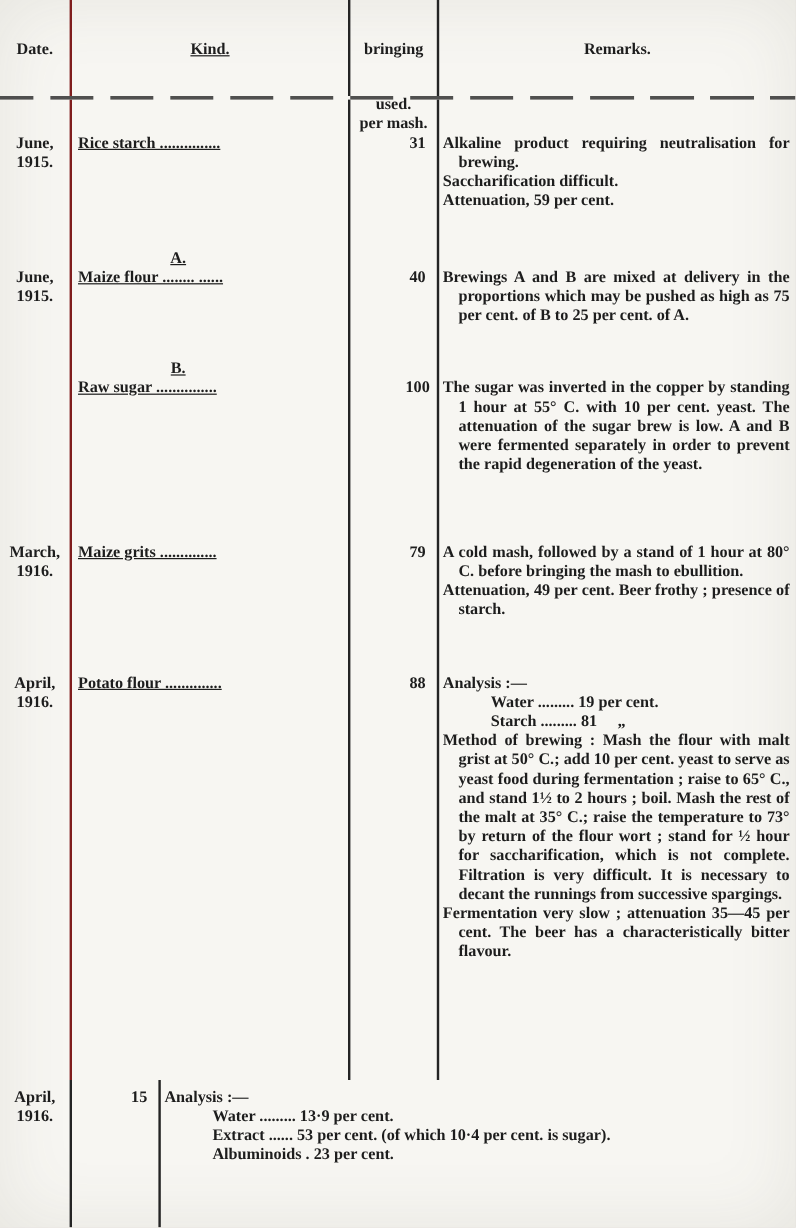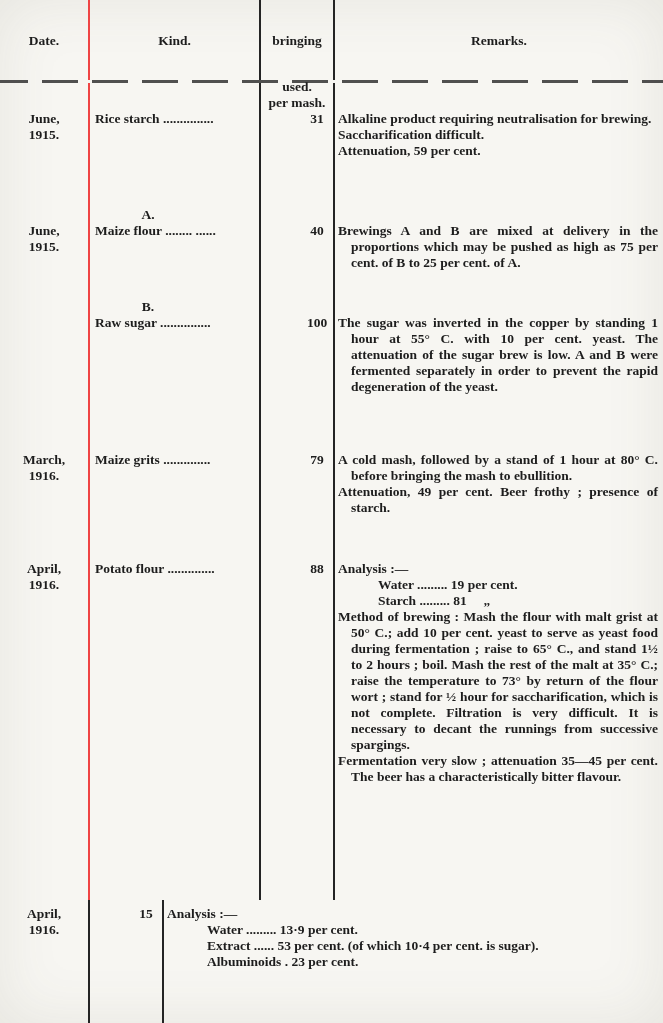--- a/index.html
+++ b/index.html
@@ -11,22 +11,22 @@
     font-family:"Liberation Serif","DejaVu Serif",serif;
     font-weight:700;
     font-size:13.5px;
     line-height:16px;
     overflow:hidden;
     box-shadow:inset 0 0 60px rgba(90,85,70,0.10);
   }
   .tbl{display:flex;flex-direction:column;height:100%;}
   .row{display:flex;}
   .cell{box-sizing:border-box;}
-  .c-date{width:88px;text-align:center;font-family:Liberation Serif, serif;}
-  .c-kind{width:171px;border-left:2px solid #ef4444;padding-left:5px;}
+  .c-date{width:58px;text-align:center;font-family:Liberation Serif, serif;}
+  .c-kind{width:232px;border-left:2px solid #7f1d1d;padding-left:5px;text-decoration:underline;}
   .c-prop{width:74px;border-left:2px solid #242424;text-align:center;}
   .c-rem{flex:1;border-left:2px solid #242424;padding-left:3px;padding-right:5px;}
 
   
   .header-row{height:80px;}
   .hcell{display:flex;flex-direction:column;align-items:center;justify-content:center;padding:0 !important;gap:31px;}
   .hcell span{display:block;text-align:center;line-height:15px;}
   .dashed-rule{
     height:3px;flex:none;
     background:repeating-linear-gradient(90deg,#2b2b2b 0 36px,rgba(0,0,0,0) 36px 50px);

